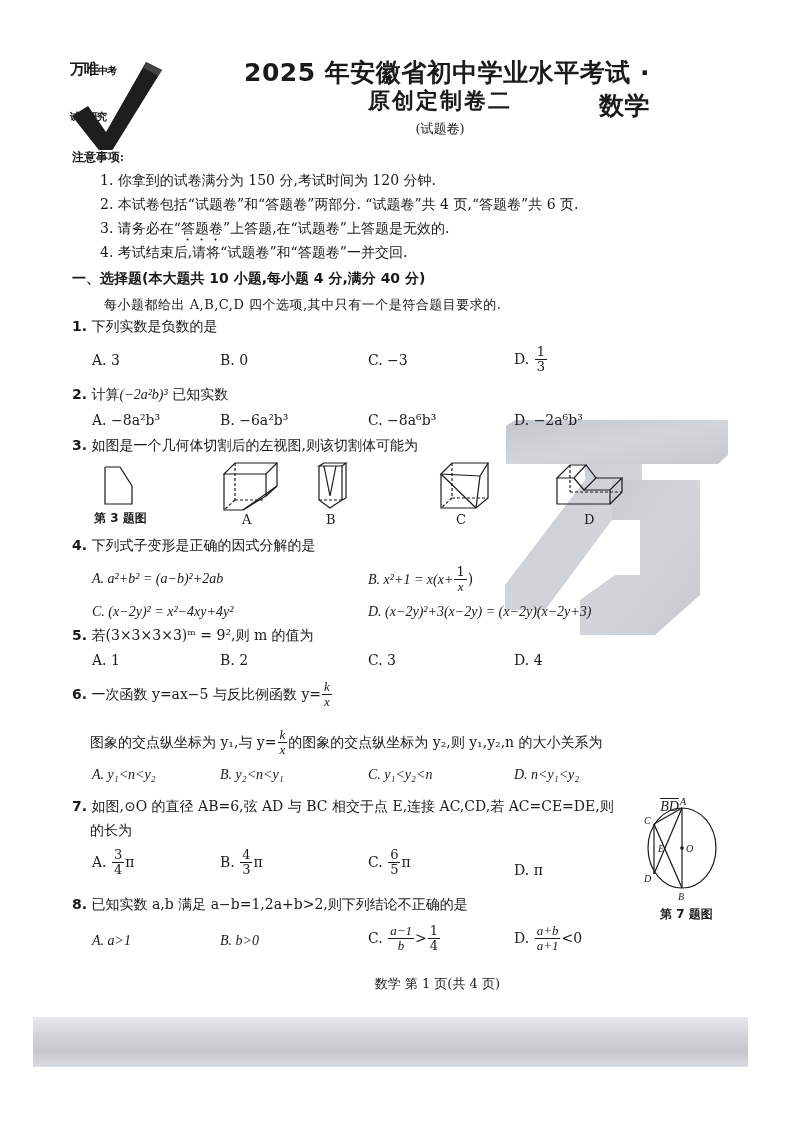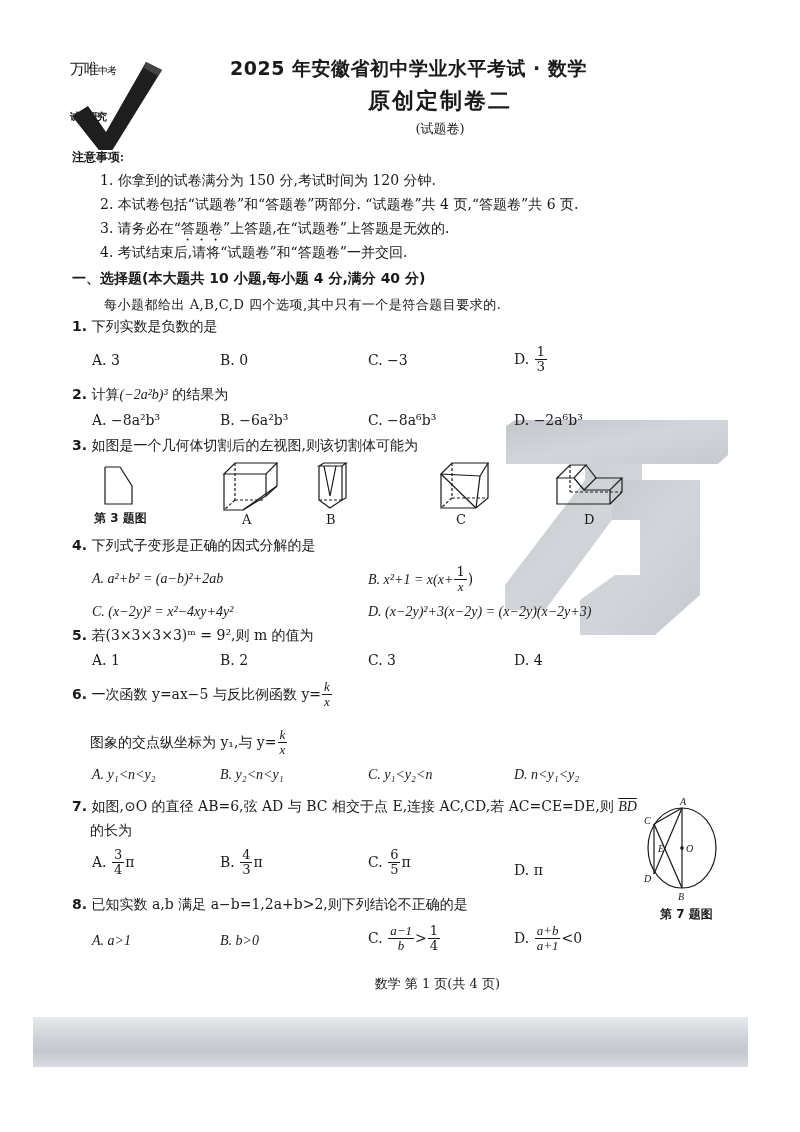--- a/index.html
+++ b/index.html
@@ -10,24 +10,24 @@
   }
   .abs { position: absolute; }
   i.m { font-style: italic; font-family: "Liberation Serif", "DejaVu Serif", serif; }
 
   
   #watermark { left: 0; top: 0; width: 800px; height: 1132px; z-index: 0; pointer-events: none; }
   .layer { position: relative; z-index: 1; }
 
   
   #logo { left: 66px; top: 50px; width: 100px; height: 100px; }
-  #logo .brand1 { position: absolute; left: 4px; top: 10px; font-size: 15px; font-weight: normal; letter-spacing: -1px; color:#111; font-family: "DejaVu Sans", sans-serif; }
+  #logo .brand1 { position: absolute; left: 4px; top: 10px; font-size: 15px; font-weight: bold; letter-spacing: -1px; color:#111; font-family: "DejaVu Sans", sans-serif; }
   #logo .brand1 small { font-size: 10px; }
   #logo .brand2 { position: absolute; left: 4px; top: 28px; font-size: 10px; font-weight: bold; color:#111; font-family: "DejaVu Sans", sans-serif; letter-spacing: -1px; margin-top: 32px; }
-  #title1 { left: 230px; top: 56px; width: 420px; text-align: left; font-size: 19px; font-weight: bold; font-family: "DejaVu Sans", sans-serif; letter-spacing: 0.5px; }
+  #title1 { left: 230px; top: 56px; width: 420px; text-align: right; font-size: 25px; font-weight: bold; font-family: "DejaVu Sans", sans-serif; letter-spacing: 0.5px; }
   #title2 { left: 240px; top: 86px; width: 400px; text-align: center; font-size: 22px; font-weight: bold; font-family: "DejaVu Sans", sans-serif; letter-spacing: 2px; }
   #title3 { left: 290px; top: 120px; width: 300px; text-align: center; font-size: 13px; }
 
   #notice-title { left: 72px; top: 149px; font-size: 12px; font-weight: bold; font-family: Liberation Serif, serif; }
   .notice { left: 100px; font-size: 14px; }
   .sec-title { left: 72px; top: 270px; font-size: 14px; font-weight: bold; font-family: "DejaVu Sans", sans-serif; }
   .sec-desc { left: 104px; top: 296px; font-size: 13px; letter-spacing: 0.5px; }
 
   .qnum { font-family: "DejaVu Sans", sans-serif; font-weight: bold; font-size: 14px; }
   .q { left: 72px; font-size: 14px; white-space: nowrap; }
@@ -99,21 +99,21 @@
   <div class="abs opt" style="left:368px;top:352px">C. −3</div>
   <div class="abs opt" style="left:514px;top:345px">
     <span>D.</span>
     <span class="frac">
         <span class="num">1</span>
         <span class="den">3</span>
       </span>
   </div>
 
   <div class="abs q" style="top:386px">
-    <span class="qnum">2.</span> <span>计算</span><i class="m">(−2a²b)³</i><span> 的结果为</span>
+    <span class="qnum">2.</span> <span>计算</span><i class="m">(−2a²b)³</i><span> 已知实数</span>
   </div>
   <div class="abs opt" style="left:92px;top:412px">A. −8a²b³</div>
   <div class="abs opt" style="left:220px;top:412px">B. −6a²b³</div>
   <div class="abs opt" style="left:368px;top:412px">C. −8a⁶b³</div>
   <div class="abs opt" style="left:514px;top:412px">D. −2a⁶b³</div>
 
   <div class="abs q" style="top:437px">
     <span class="qnum">3.</span> <span>如图是一个几何体切割后的左视图,则该切割体可能为</span>
   </div>
 
@@ -191,29 +191,29 @@
   <div class="abs q" style="top:680px">
     <span class="qnum">6.</span> <span>一次函数 y=ax−5 与反比例函数 y=</span><span class="frac">
         <i class="m num">k</i>
         <i class="m den">x</i>
       </span>
   </div>
   <div class="abs q" style="left:90px;top:728px">
     <span>图象的交点纵坐标为 y₁,与 y=</span><span class="frac">
         <i class="m num">k</i>
         <i class="m den">x</i>
-      </span>
+      </span><span>的图象的交点纵坐标为 y₂,则 y₁,y₂,n 的大小关系为</span>
   </div>
   <div class="abs opt" style="left:92px;top:766px"><i class="m">A. y₁&lt;n&lt;y₂</i></div>
   <div class="abs opt" style="left:220px;top:766px"><i class="m">B. y₂&lt;n&lt;y₁</i></div>
   <div class="abs opt" style="left:368px;top:766px"><i class="m">C. y₁&lt;y₂&lt;n</i></div>
   <div class="abs opt" style="left:514px;top:766px"><i class="m">D. n&lt;y₁&lt;y₂</i></div>
 
   <div class="abs q" style="top:798px">
-    <span class="qnum">7.</span> <span>如图,⊙O 的直径 AB=6,弦 AD 与 BC 相交于点 E,连接 AC,CD,若 AC=CE=DE,则 </span><i class="m" style="text-decoration: overline;">BD</i>
+    <span class="qnum">7.</span> <span>如图,⊙O 的直径 AB=6,弦 AD 与 BC 相交于点 E,连接 AC,CD,若 AC=CE=DE,则 </span><i class="m" style="text-decoration: overline; margin-left: 42px;">BD</i>
   </div>
   <div class="abs q" style="left:90px;top:822px">的长为</div>
   <div class="abs opt" style="left:92px;top:848px">
     <span>A.</span> <span class="frac">
         <span class="num">3</span>
         <span class="den">4</span>
       </span><span>π</span>
   </div>
   <div class="abs opt" style="left:220px;top:848px">
     <span>B.</span> <span class="frac">

